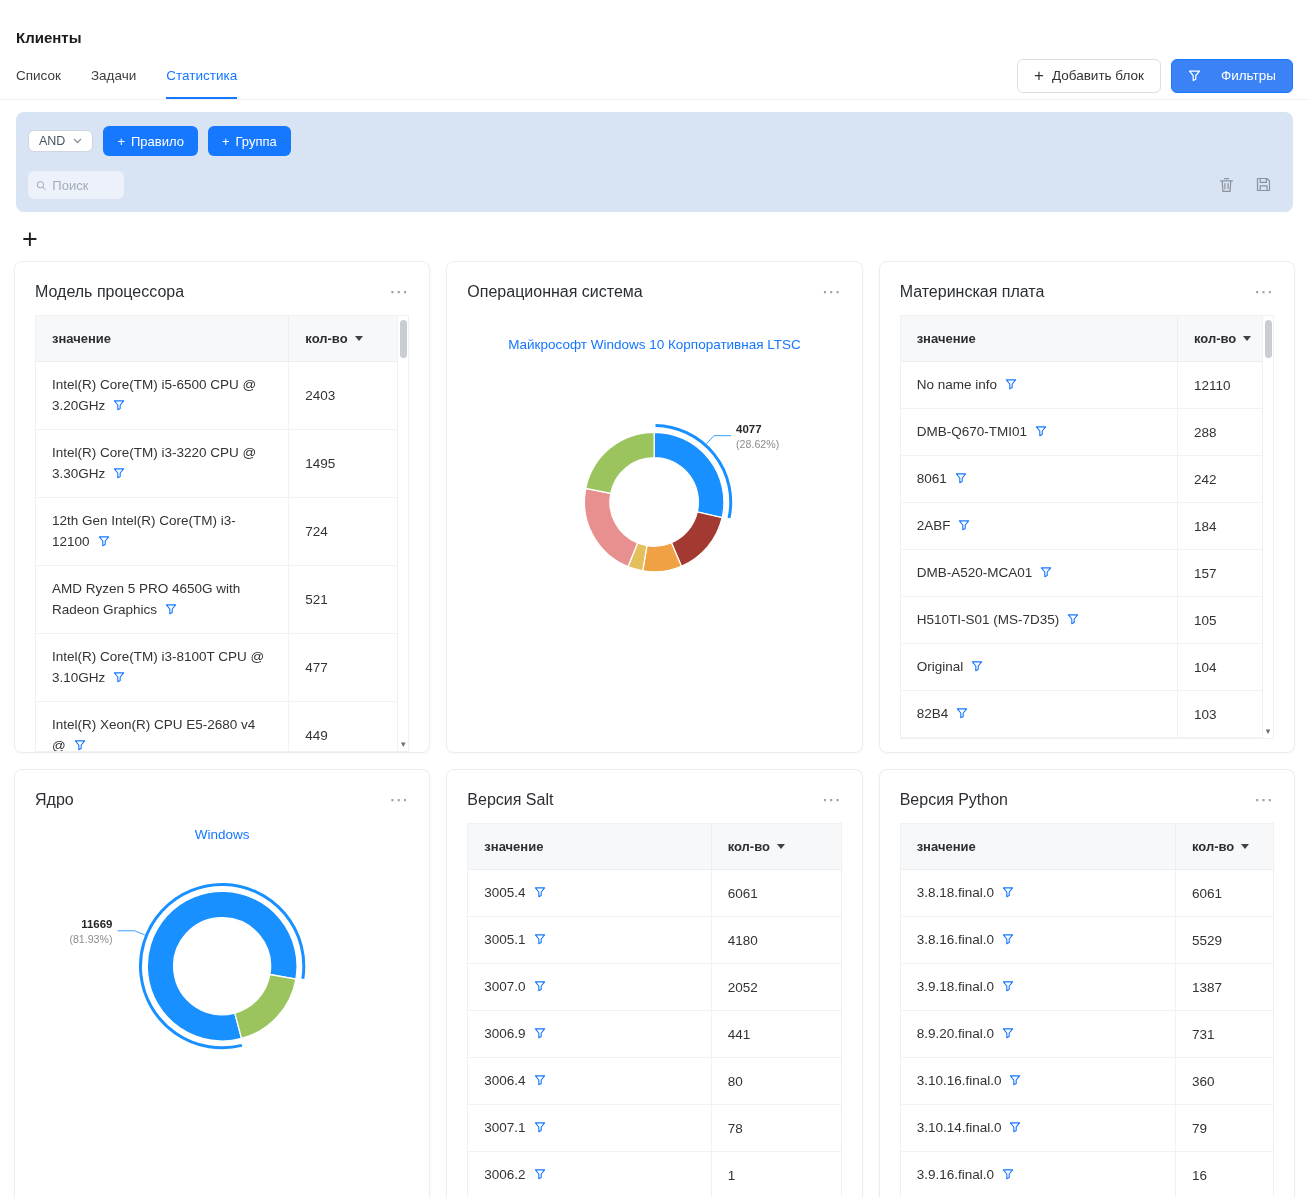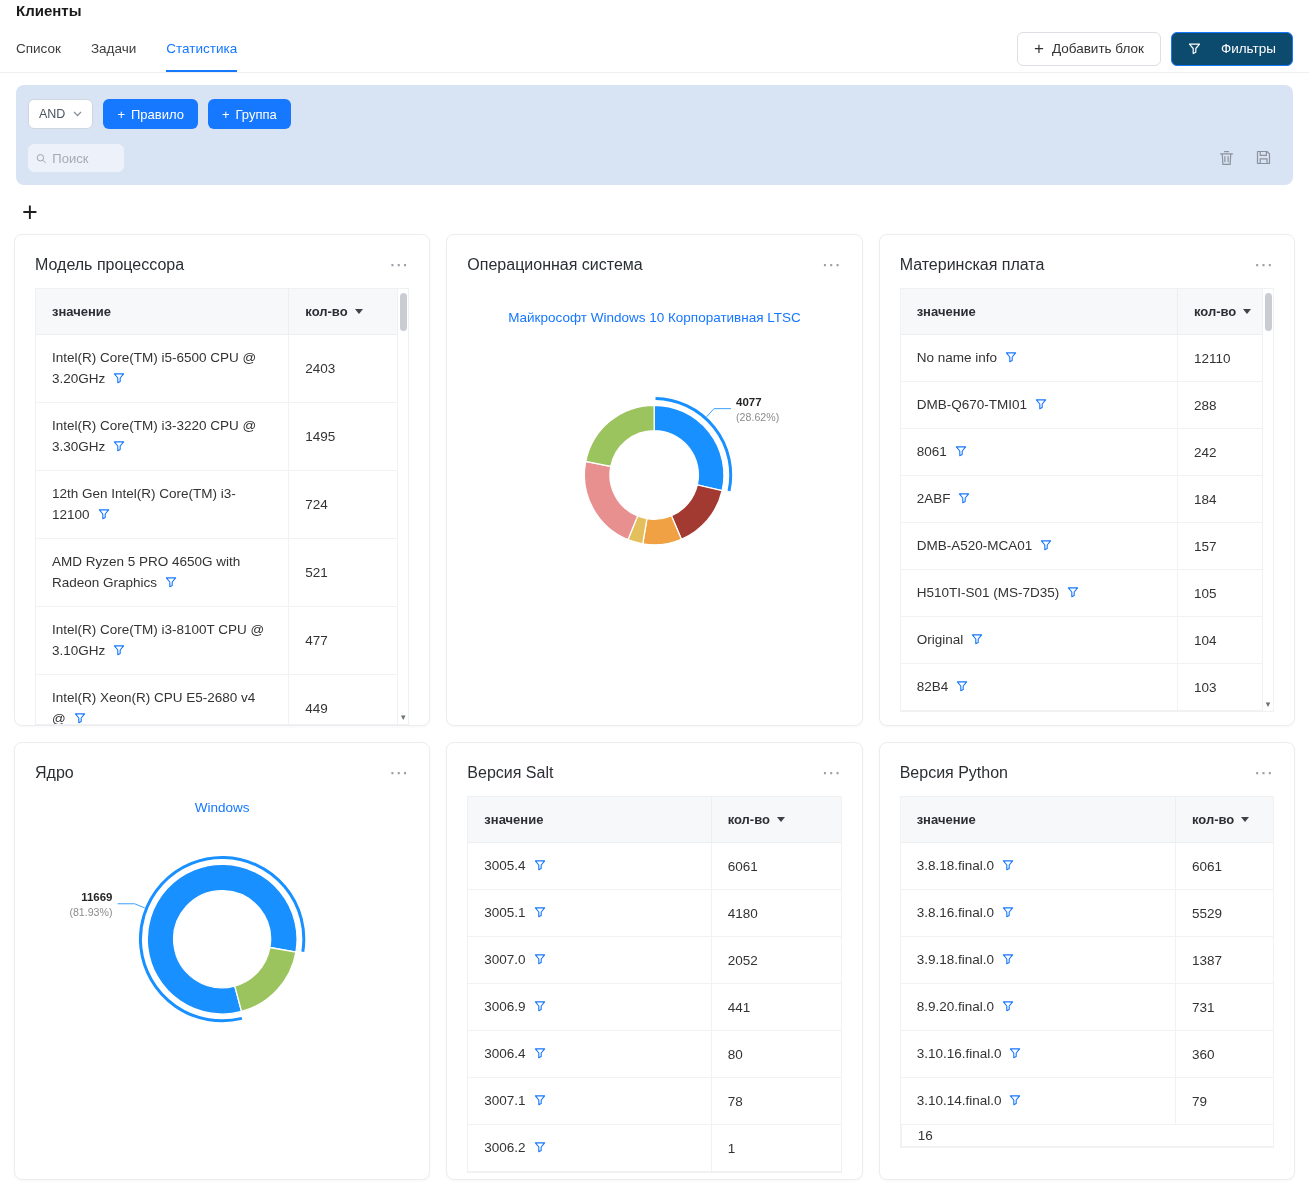--- a/index.html
+++ b/index.html
@@ -1,37 +1,37 @@
 <!DOCTYPE html>
 <html><head>
 <meta charset="utf-8">
 <style>
   * { box-sizing: border-box; margin: 0; padding: 0; }
   body {
     width: 1309px; height: 1197px; background: #fff;
     font-family: "Liberation Sans", sans-serif; color: #333; overflow: hidden;
   }
-  .page-title { padding: 2px 16px 0; font-size: 15px; font-weight: 700; color: #1a1a1a; }
+  .page-title { padding: 29px 16px 0; font-size: 15px; font-weight: 700; color: #1a1a1a; }
   
   .tabbar { display: flex; align-items: center; height: 48px; margin-top: 6px;
             padding: 0 16px; border-bottom: 1px solid #edeff1; }
   .tab { align-self: stretch; display: flex; align-items: center; margin-right: 30px;
          font-size: 13.5px; color: #3c3c3c; cursor: pointer; border-bottom: 2px solid transparent; padding-top: 2px; }
   .tab.active { color: #1677ff; border-bottom-color: #1677ff; }
   .tab-actions { margin-left: auto; display: flex; gap: 10px; align-items: center; }
   .btn { height: 34px; border-radius: 6px; font-size: 13.5px; display: inline-flex;
          align-items: center; gap: 8px; padding: 0 16px; cursor: pointer;
          font-family: "Liberation Sans", sans-serif; }
   .btn-ghost { background: #fff; border: 1px solid #dcdfe3; color: #333; }
-  .btn-primary { background: #0c4a6e; border: 1px solid #1677ff; color: #fff; gap: 20px; }
+  .btn-primary { background: #3b82f6; border: 1px solid #1677ff; color: #fff; gap: 20px; }
   .plus-g { font-size: 17px; line-height: 1; color: inherit; }
   
   .filter-panel { margin: 12px 16px 0; background: #d8e3f4; border-radius: 8px; padding: 14px 12px 13px; }
   .fp-row1 { display: flex; gap: 10px; align-items: center; }
-  .select-and { background: #fff; border: 1px solid #cfd6df; border-radius: 6px; height: 30px;
+  .select-and { background: #fff; border: 1px solid #cfd6df; border-radius: 6px; height: 22px;
                 padding: 0 10px; display: flex; align-items: center; gap: 8px; font-size: 12.5px;
                 color: #4a5560; cursor: pointer; }
   .btn-sm { height: 30px; border: none; border-radius: 6px; background: #1677ff; color: #fff;
             font-size: 13px; padding: 0 14px; display: inline-flex; align-items: center; gap: 6px;
             cursor: pointer; font-family: "Liberation Sans", sans-serif; }
   .fp-row2 { margin-top: 15px; display: flex; align-items: center; }
   .search-box { width: 96px; height: 28px; background: rgba(255,255,255,.55); border-radius: 6px;
                 display: flex; align-items: center; padding: 0 8px; gap: 6px; }
   .search-box input { border: 0; background: transparent; outline: 0; width: 100%; font-size: 13px;
                       color: #333; font-family: "Liberation Sans", sans-serif; }
@@ -422,20 +422,23 @@
                   </svg></span></div>
               <div class="t-cell count">360</div>
             </div>
             <div class="t-row">
               <div class="t-cell"><span>3.10.14.final.0</span><span class="funnel"><svg width="12" height="12" viewBox="0 0 14 14">
                     <path d="M1.6 2.2h10.8L8.4 7v4l-2.8 1.4V7z" fill="none" stroke="#1677ff" stroke-width="1.3" stroke-linejoin="round"></path>
                   </svg></span></div>
               <div class="t-cell count">79</div>
             </div>
             <div class="t-row">
+              <div class="t-cell"><span>3.9.16.final.0</span><span class="funnel"><svg width="12" height="12" viewBox="0 0 14 14">
+                    <path d="M1.6 2.2h10.8L8.4 7v4l-2.8 1.4V7z" fill="none" stroke="#1677ff" stroke-width="1.3" stroke-linejoin="round"></path>
+                  </svg></span></div>
               <div class="t-cell count">16</div>
             </div>
           </div>
         </div>
     </div>
 
   </div>
 </div>
 
 </body></html>

